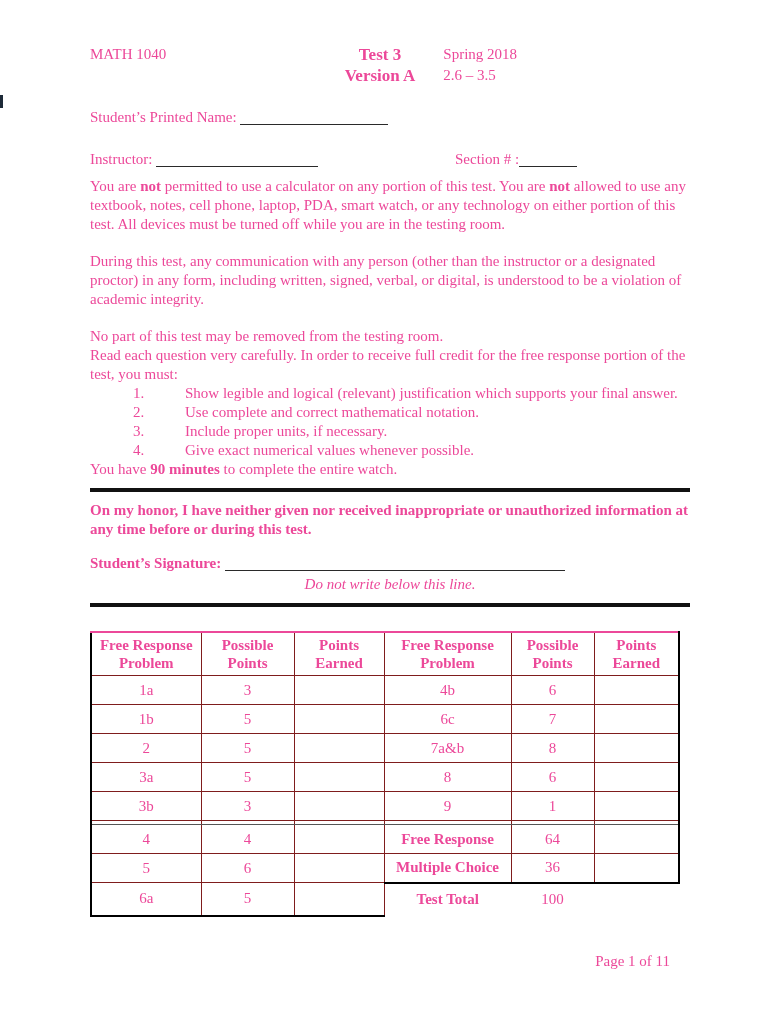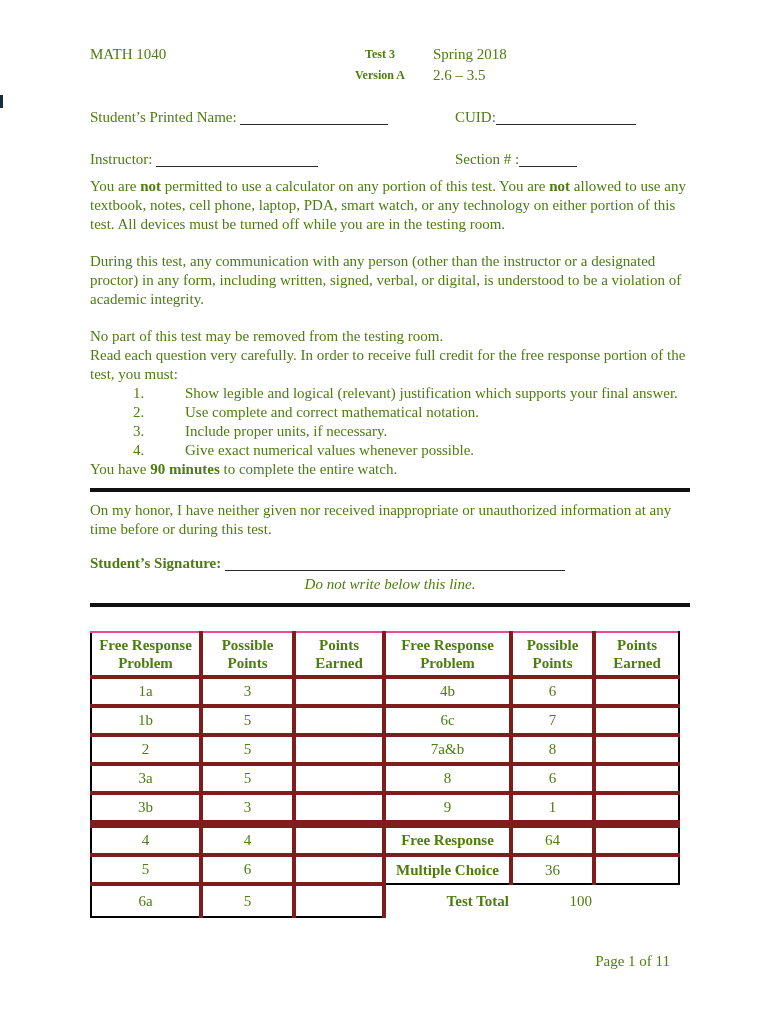--- a/index.html
+++ b/index.html
@@ -1,70 +1,70 @@
 <!DOCTYPE html>
 <html><head>
 <meta charset="utf-8">
 <style>
   * { box-sizing: border-box; }
   html,body { margin:0; padding:0; background:#fff; }
   .page {
     position: relative;
     width: 770px; height: 1024px;
     background: #fff;
-    color: #4d7c0f;
+    color: #ec4899;
     font-family: "Liberation Serif", serif;
     font-size: 15px;
     line-height: 19px;
     overflow: hidden;
   }
   .content { position:absolute; left:90px; top:44px; width:600px; }
 
   
   .hdr { display:grid; grid-template-columns:1fr auto 1fr; line-height:21px; }
   .hdr-left  { text-align:left; }
-  .hdr-mid   { text-align:center; font-weight:bold; font-size:12px; position:relative; left:-28px;margin-left:36px; }
+  .hdr-mid   { text-align:center; font-weight:bold; font-size:17px; position:relative; left:-28px;margin-left:36px; }
   .hdr-right { padding-right:50px; }
 
   
   .frow { position:relative; margin-top:22px; height:20px; white-space:nowrap; }
   .frow .rgt { position:absolute; left:365px; top:0; }
   .line { display:inline-block; height:0; border-bottom:1.4px solid #2a2a2a; vertical-align:-3px; }
   .w-name { width:148px; } .w-cuid { width:140px; }
   .w-inst { width:162px; } .w-sect { width:58px; }
   .w-sig  { width:340px; }
 
   p.para { margin:18px 0 0 0; }
   p.first-para { margin-top:7px; }
   .b { font-weight:bold; }
 
   
   .numlist { margin:0; }
   .numitem { position:relative; padding-left:95px; }
   .numitem .num { position:absolute; left:43px; }
 
   .rule { border:0; height:4px; background:#111; margin:9px 0 0 0; }
-  .honor { margin-top:9px; font-weight:normal; }
+  .honor { margin-top:9px; font-weight:bold; }
   .sigrow { margin-top:0; height:20px; }
   .dnw { margin-top:1px; text-align:center;font-style:italic; }
 
   
   table.score { border-collapse:collapse; margin-top:24px; table-layout:fixed; width:588px; }
-  .score th, .score td { border:4px solid #7f1d1d; text-align:center; vertical-align:middle; padding:0 2px; overflow:hidden; }
+  .score th, .score td { border:1px solid #7f1d1d; text-align:center; vertical-align:middle; padding:0 2px; overflow:hidden; }
   .score th { border-top:2px solid #ec4899; font-weight:bold; line-height:18px; padding:3px 2px; }
   .score th:first-child, .score td:first-child { border-left:2px solid #000; }
   .score th:last-child,  .score td:last-child  { border-right:2px solid #000; }
   .score tr.hrow { height:42px; }
   .score tr.drow { height:29px; }
   .score tr.lastrow { height:33px; }
   .score tr.spacer { height:4px; }
   .score tr.spacer td { padding:0; border-top:1px solid #555; border-bottom:1px solid #555; }
   .score tr.mcrow td.rc { border-bottom:2px solid #000; }
   .score tr.lastrow td { border-bottom:2px solid #000;margin-top:28px; }
-  .score tr.lastrow td.free { border:none; background:#fff;text-align:right; }
+  .score tr.lastrow td.free { border:none; background:#fff; }
 
   .footer { position:absolute; top:952px; right:100px; }
   .scan-mark { position:absolute; left:0; top:95px; width:3px; height:13px; background:#1d2a38; }
 </style>
 </head>
 <body>
 
 <div class="page">
   <div class="scan-mark"></div>
   <div class="content">
@@ -77,21 +77,20 @@
       </div>
       <div class="hdr-right">
         <div>Spring 2018</div>
         <div>2.6 – 3.5</div>
       </div>
     </div>
 
     <div class="frow">
       <span>Student’s Printed Name:</span>
       <span class="line w-name"></span>
-      <span class="rgt"><span>CUID:</span><span class="line w-cuid"></span></span>
     </div>
     <div class="frow">
       <span>Instructor:</span>
       <span class="line w-inst"></span>
       <span class="rgt"><span>Section # :</span><span class="line w-sect"></span></span>
     </div>
 
     <p class="para first-para"><span>You are </span><span class="b">not</span><span> permitted to use a calculator on any portion of this test. You are </span><span class="b">not</span><span> allowed to use any textbook, notes, cell phone, laptop, PDA, smart watch, or any technology on either portion of this test. All devices must be turned off while you are in the testing room.</span></p>
 
     <p class="para">During this test, any communication with any person (other than the instructor or a designated proctor) in any form, including written, signed, verbal, or digital, is understood to be a violation of academic integrity.</p>

